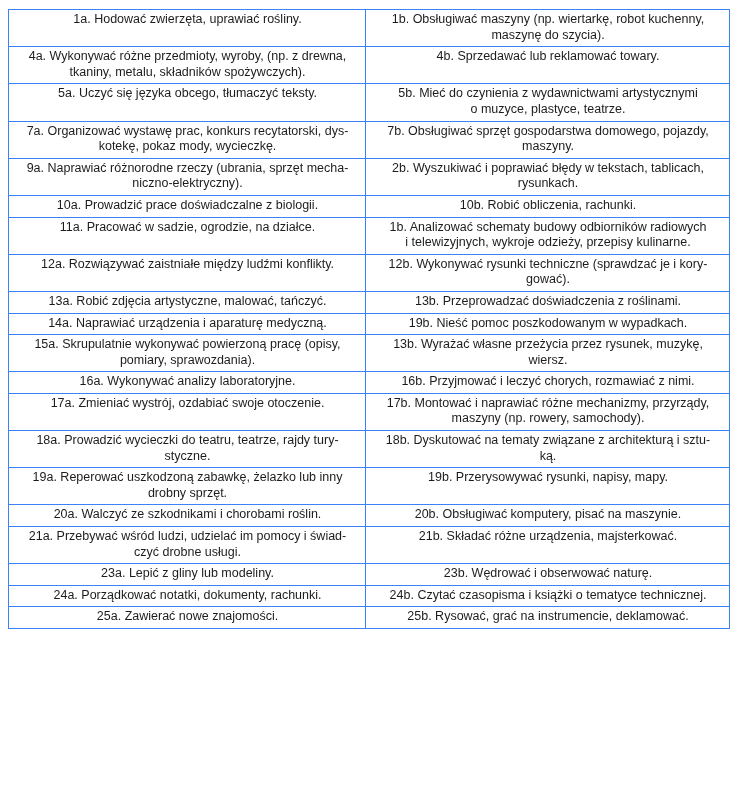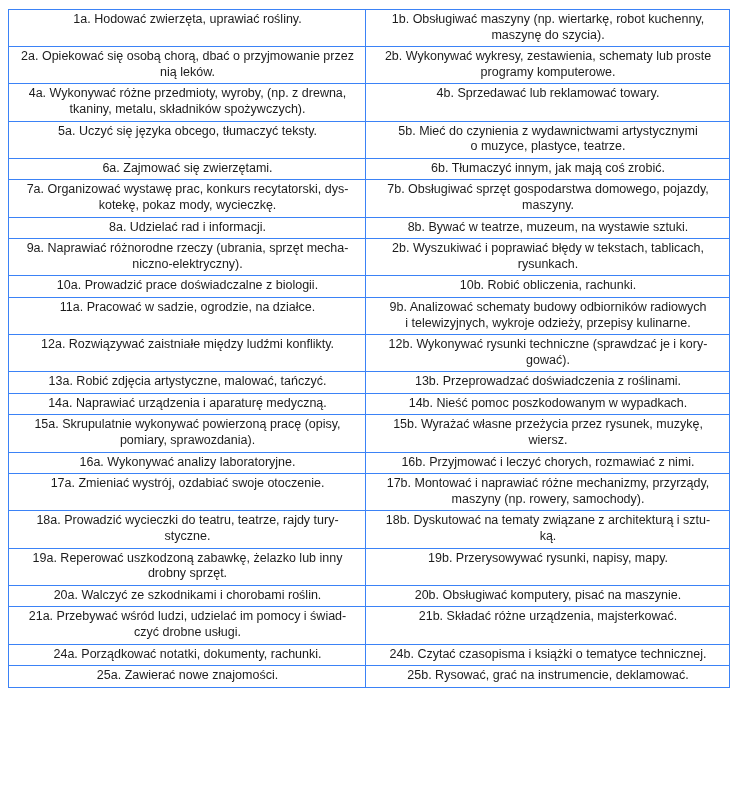--- a/index.html
+++ b/index.html
@@ -51,81 +51,67 @@
       <col class="col-a">
       <col class="col-b">
     </colgroup>
     <tbody id="table-body">
         <tr>
     <td class="cell-a">1a. Hodować zwierzęta, uprawiać rośliny.</td>
     <td class="cell-b">1b. Obsługiwać maszyny (np. wiertarkę, robot kuchenny,
 maszynę do szycia).</td>
   </tr>
         <tr>
-    <td class="cell-a">2a. Opiekować się osobą chorą, dbać o przyjmowanie przez
-nią leków.</td>
-    <td class="cell-b">2b. Wykonywać wykresy, zestawienia, schematy lub proste
-programy komputerowe.</td>
-  </tr>
-        <tr>
     <td class="cell-a">4a. Wykonywać różne przedmioty, wyroby, (np. z drewna,
 tkaniny, metalu, składników spożywczych).</td>
     <td class="cell-b">4b. Sprzedawać lub reklamować towary.</td>
   </tr>
         <tr>
     <td class="cell-a">5a. Uczyć się języka obcego, tłumaczyć teksty.</td>
     <td class="cell-b">5b. Mieć do czynienia z wydawnictwami artystycznymi
 o muzyce, plastyce, teatrze.</td>
   </tr>
         <tr>
-    <td class="cell-a">6a. Zajmować się zwierzętami.</td>
-    <td class="cell-b">6b. Tłumaczyć innym, jak mają coś zrobić.</td>
-  </tr>
-        <tr>
     <td class="cell-a">7a. Organizować wystawę prac, konkurs recytatorski, dys-
 kotekę, pokaz mody, wycieczkę.</td>
     <td class="cell-b">7b. Obsługiwać sprzęt gospodarstwa domowego, pojazdy,
 maszyny.</td>
-  </tr>
-        <tr>
-    <td class="cell-a">8a. Udzielać rad i informacji.</td>
-    <td class="cell-b">8b. Bywać w teatrze, muzeum, na wystawie sztuki.</td>
   </tr>
         <tr>
     <td class="cell-a">9a. Naprawiać różnorodne rzeczy (ubrania, sprzęt mecha-
 niczno-elektryczny).</td>
     <td class="cell-b">2b. Wyszukiwać i poprawiać błędy w tekstach, tablicach,
 rysunkach.</td>
   </tr>
         <tr>
     <td class="cell-a">10a. Prowadzić prace doświadczalne z biologii.</td>
     <td class="cell-b">10b. Robić obliczenia, rachunki.</td>
   </tr>
         <tr>
     <td class="cell-a">11a. Pracować w sadzie, ogrodzie, na działce.</td>
-    <td class="cell-b">9b. Analizować schematy budowy odbiorników radiowych
+    <td class="cell-b">1b. Analizować schematy budowy odbiorników radiowych
 i telewizyjnych, wykroje odzieży, przepisy kulinarne.</td>
   </tr>
         <tr>
     <td class="cell-a">12a. Rozwiązywać zaistniałe między ludźmi konflikty.</td>
     <td class="cell-b">12b. Wykonywać rysunki techniczne (sprawdzać je i kory-
 gować).</td>
   </tr>
         <tr>
     <td class="cell-a">13a. Robić zdjęcia artystyczne, malować, tańczyć.</td>
     <td class="cell-b">13b. Przeprowadzać doświadczenia z roślinami.</td>
   </tr>
         <tr>
     <td class="cell-a">14a. Naprawiać urządzenia i aparaturę medyczną.</td>
-    <td class="cell-b">14b. Nieść pomoc poszkodowanym w wypadkach.</td>
+    <td class="cell-b">19b. Nieść pomoc poszkodowanym w wypadkach.</td>
   </tr>
         <tr>
     <td class="cell-a">15a. Skrupulatnie wykonywać powierzoną pracę (opisy,
 pomiary, sprawozdania).</td>
-    <td class="cell-b">15b. Wyrażać własne przeżycia przez rysunek, muzykę,
+    <td class="cell-b">13b. Wyrażać własne przeżycia przez rysunek, muzykę,
 wiersz.</td>
   </tr>
         <tr>
     <td class="cell-a">16a. Wykonywać analizy laboratoryjne.</td>
     <td class="cell-b">16b. Przyjmować i leczyć chorych, rozmawiać z nimi.</td>
   </tr>
         <tr>
     <td class="cell-a">17a. Zmieniać wystrój, ozdabiać swoje otoczenie.</td>
     <td class="cell-b">17b. Montować i naprawiać różne mechanizmy, przyrządy,
 maszyny (np. rowery, samochody).</td>
@@ -144,20 +130,24 @@
         <tr>
     <td class="cell-a">20a. Walczyć ze szkodnikami i chorobami roślin.</td>
     <td class="cell-b">20b. Obsługiwać komputery, pisać na maszynie.</td>
   </tr>
         <tr>
     <td class="cell-a">21a. Przebywać wśród ludzi, udzielać im pomocy i świad-
 czyć drobne usługi.</td>
     <td class="cell-b">21b. Składać różne urządzenia, majsterkować.</td>
   </tr>
         <tr>
+    <td class="cell-a">23a. Lepić z gliny lub modeliny.</td>
+    <td class="cell-b">23b. Wędrować i obserwować naturę.</td>
+  </tr>
+        <tr>
     <td class="cell-a">24a. Porządkować notatki, dokumenty, rachunki.</td>
     <td class="cell-b">24b. Czytać czasopisma i książki o tematyce technicznej.</td>
   </tr>
         <tr>
     <td class="cell-a">25a. Zawierać nowe znajomości.</td>
     <td class="cell-b">25b. Rysować, grać na instrumencie, deklamować.</td>
   </tr>
       </tbody>
   </table>
 </div>

